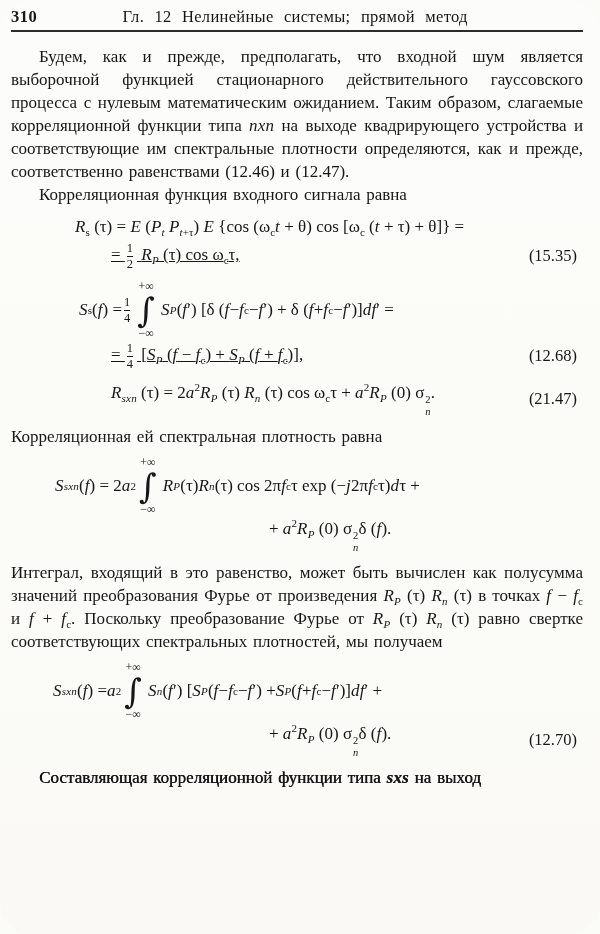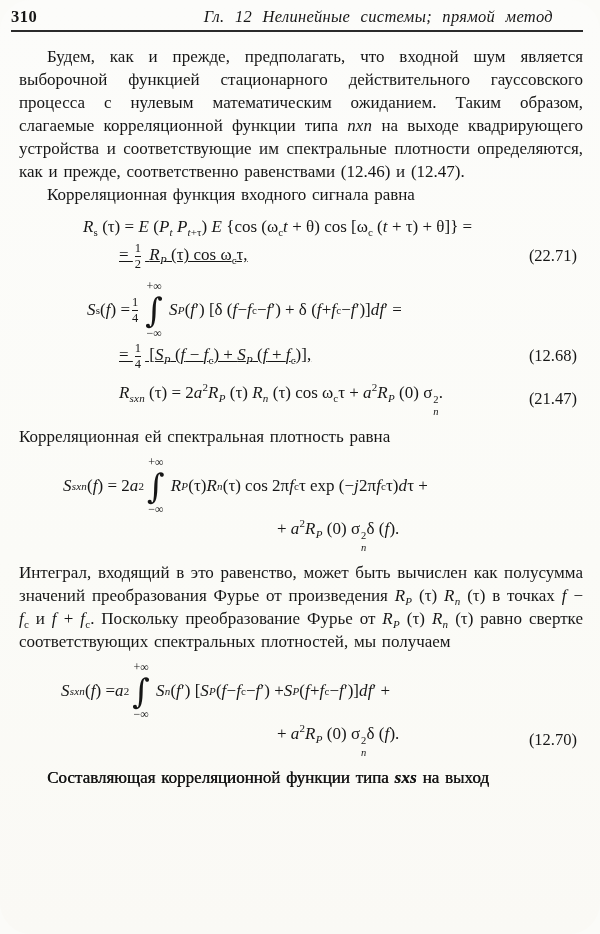--- a/index.html
+++ b/index.html
@@ -18,27 +18,27 @@
     border-radius:31px;
   }
   
   .hdr {
     display:flex; align-items:baseline;
     border-bottom:2px solid #2b2b2b;
     padding-bottom:3px;
   }
   .pageno { font-size:16.5px; font-weight:bold; letter-spacing:0.5px; flex:0 0 auto; }
   .chap {
-    flex:1 1 auto; text-align:right;
-    font-style:italic; font-size:16.5px;
+    flex:1 1 auto; text-align:center;
+    font-size:16.5px;
     word-spacing:6px; letter-spacing:0.3px;
     padding-right:30px;
   }
   
-  .content { margin-top:13px;margin-left:8px; }
+  .content { margin-top:13px; }
   p.body-par {
     margin:0;
     font-size:17px; line-height:23px;
     text-align:justify;
     word-spacing:1.5px;
   }
   p.indent { text-indent:28px; }
   p.inked { text-shadow:0.45px 0 0 currentColor; }
   sub, sup { font-size:11px; line-height:0; }
   i { letter-spacing:0.2px; }
@@ -91,21 +91,21 @@
 
     <p class="body-par indent">Корреляционная функция входного сигнала равна</p>
 
     <div class="eq">
       <div class="eqline" style="padding-left:64px"><i>R</i><sub>s</sub> (τ) = <i>E</i> (<i>P</i><sub><i>t</i></sub> <i>P</i><sub><i>t</i>+τ</sub>) <i>E</i> {cos (ω<sub>c</sub><i>t</i> + θ) cos [ω<sub>c</sub> (<i>t</i> + τ) + θ]} =</div>
       <div class="eqline fracline" style="padding-left:100px">
         <span class="eqbody">= <span class="frac">
               <span class="fn">1</span>
               <span class="fd">2</span>
             </span> <i>R</i><sub><i>P</i></sub> (τ) cos ω<sub>c</sub>τ,</span>
-        <span class="eqnum">(22.71)</span>
+        <span class="eqnum">(15.35)</span>
       </div>
     </div>
 
 
     <div class="eq">
       <div class="eqline tall" style="padding-left:68px"><i>S</i><sub>s</sub> (<i>f</i>) = <span class="frac">
             <span class="fn">1</span>
             <span class="fd">4</span>
           </span> <span class="int">
             <span class="il">+∞</span>

